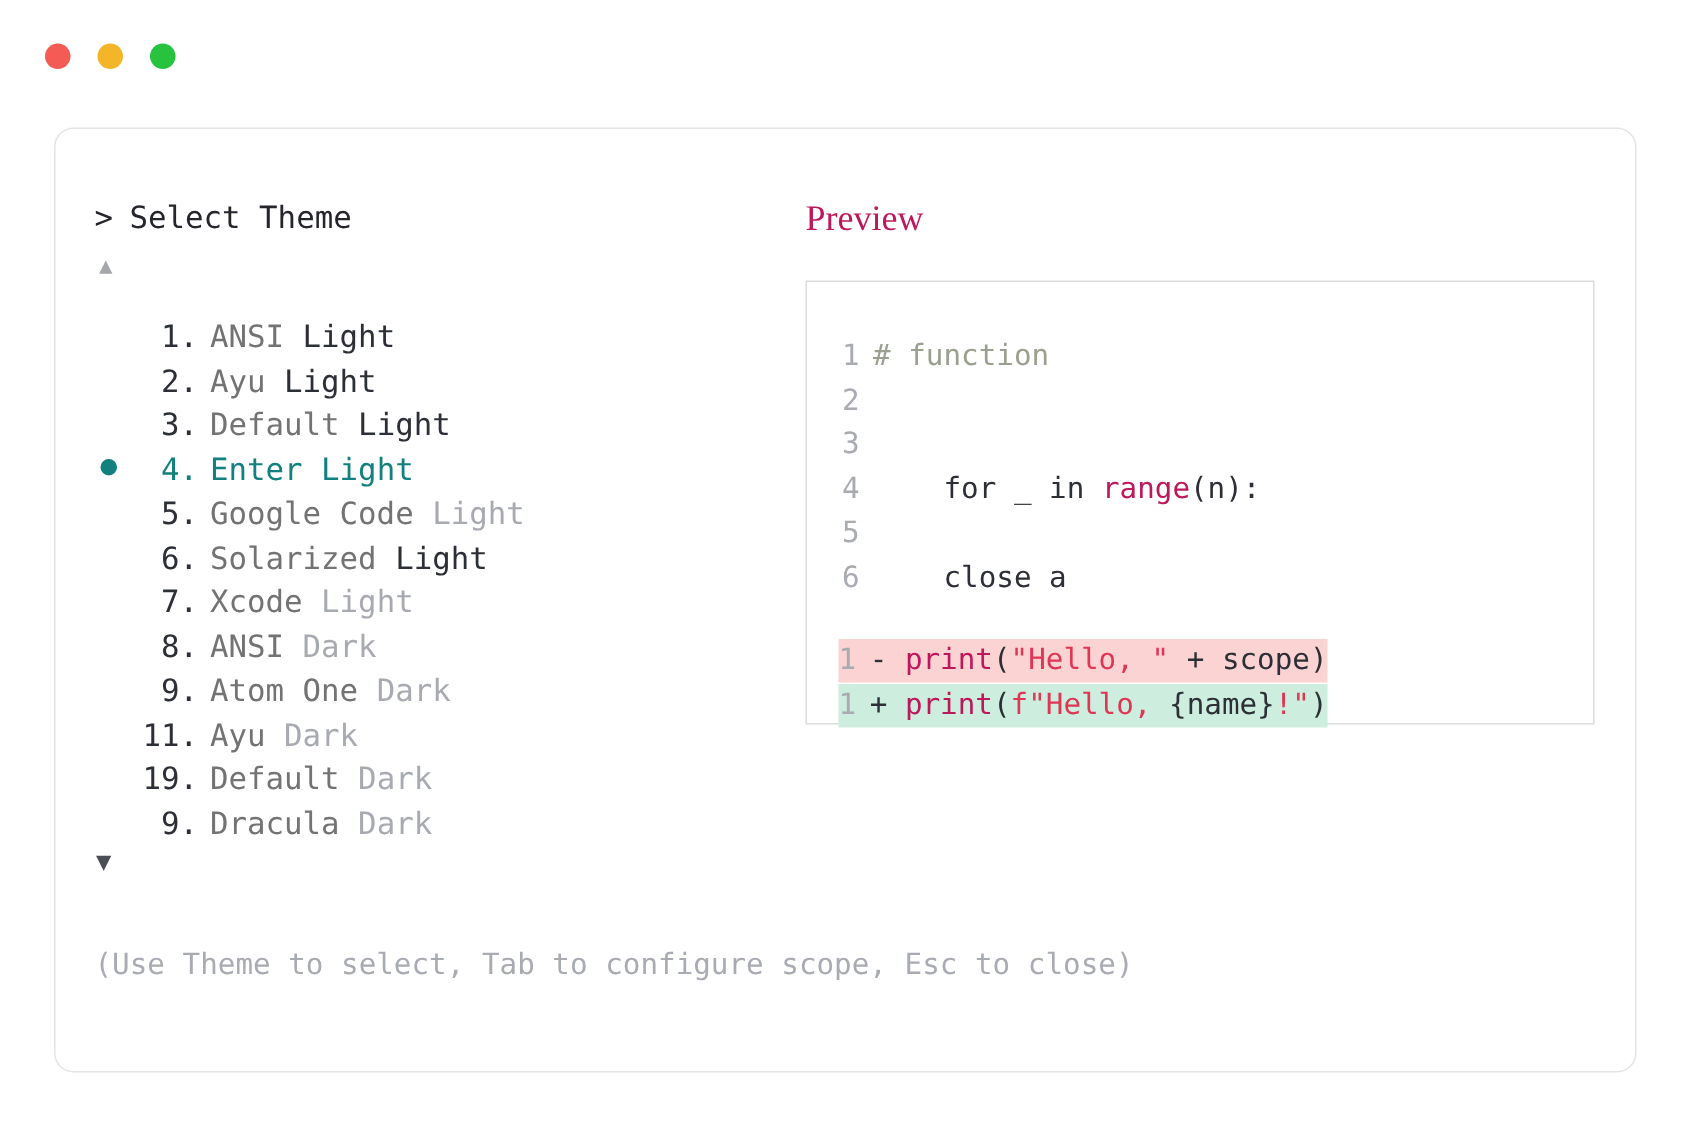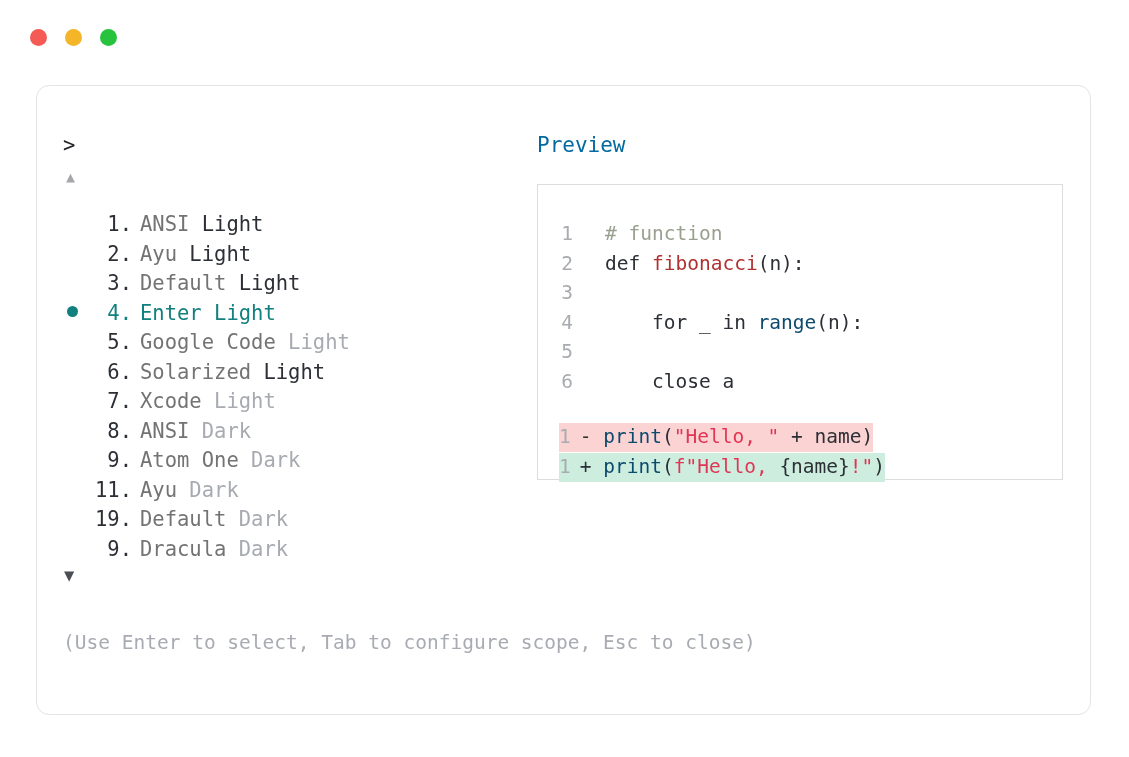--- a/index.html
+++ b/index.html
@@ -126,22 +126,23 @@
   }
 
   
   #right-col {
     position: absolute;
     left: 500px;
     top: 47px;
     width: 530px;
   }
   #preview-title {
-    font-size: 21px;
-    color: #0369a1;
+    font-size: 24px;
+    color: #be185d;
+    font-family: Liberation Serif, serif;
   }
   #preview-box {
     margin-top: 27px;
     width: 526px;
     height: 296px;
     border: 1.5px solid #dcdcde;
     background: #ffffff;
     padding: 37px 0 0 0;
   }
   .code-line {
@@ -152,26 +153,26 @@
     white-space: pre;
     padding-left: 21px;
   }
   .lineno {
     width: 14px;
     flex: 0 0 14px;
     text-align: right;
     color: #a8abb0;
     margin-right: 9px;
   }
-  .code-body { color: #2c2f35; margin-left: 23px; }
+  .code-body { color: #2c2f35; }
   .tok-comment { color: #9aa08f; }
   .tok-kw      { color: #2c2f35; }
   .tok-fn      { color: #b03030; }
   .tok-num     { color: #12807e; }
-  .tok-builtin { color: #0c4a6e; }
+  .tok-builtin { color: #be185d; }
   .tok-str     { color: #e03655; }
   .tok-plain   { color: #2c2f35; }
   .spacer-line { height: 24px; }
 
   .diff-line { display: flex; align-items: baseline; height: 29.5px; font-size: 19.5px; white-space: pre; padding-left: 21px; }
   .diff-line .hl { padding: 3px 0 5px 0; display: inline-block; line-height: 21px; }
   .diff-del .hl { background: #fbd3d3; }
   .diff-add .hl { background: #cdeede; }
   .diff-mark { color: #2c2f35; }
 </style>
@@ -183,20 +184,21 @@
   <span class="dot dot-yellow"></span>
   <span class="dot dot-green"></span>
 </div>
 
 <div id="card">
 
   <div id="left-col">
 
     <div id="prompt-row">
       <span id="prompt-caret">&gt;</span>
+      <span>Select Theme</span>
     </div>
 
     <div id="scroll-up">▲</div>
 
     <ul id="theme-list">
         <li class="theme-item"><span class="bullet-cell"></span><span class="idx">1.</span><span class="idx-dot"> </span><span class="nm">ANSI</span><span class="sfx"> Light</span></li>
         <li class="theme-item"><span class="bullet-cell"></span><span class="idx">2.</span><span class="idx-dot"> </span><span class="nm">Ayu</span><span class="sfx"> Light</span></li>
         <li class="theme-item"><span class="bullet-cell"></span><span class="idx">3.</span><span class="idx-dot"> </span><span class="nm">Default</span><span class="sfx"> Light</span></li>
         <li class="theme-item selected"><span class="bullet-cell"><span class="bullet-dot"></span></span><span class="idx">4.</span><span class="idx-dot"> </span><span class="nm">Enter</span><span class="sfx"> Light</span></li>
         <li class="theme-item"><span class="bullet-cell"></span><span class="idx">5.</span><span class="idx-dot"> </span><span class="nm">Google Code</span><span class="sfx dim"> Light</span></li>
@@ -205,34 +207,34 @@
         <li class="theme-item"><span class="bullet-cell"></span><span class="idx">8.</span><span class="idx-dot"> </span><span class="nm">ANSI</span><span class="sfx dim"> Dark</span></li>
         <li class="theme-item"><span class="bullet-cell"></span><span class="idx">9.</span><span class="idx-dot"> </span><span class="nm">Atom One</span><span class="sfx dim"> Dark</span></li>
         <li class="theme-item"><span class="bullet-cell"></span><span class="idx">11.</span><span class="idx-dot"> </span><span class="nm">Ayu</span><span class="sfx dim"> Dark</span></li>
         <li class="theme-item"><span class="bullet-cell"></span><span class="idx">19.</span><span class="idx-dot"> </span><span class="nm">Default</span><span class="sfx dim"> Dark</span></li>
         <li class="theme-item"><span class="bullet-cell"></span><span class="idx">9.</span><span class="idx-dot"> </span><span class="nm">Dracula</span><span class="sfx dim"> Dark</span></li>
       </ul>
 
     <div id="scroll-down">▼</div>
   </div>
 
-  <div id="hint">(Use Enter to select, Tab to configure scope, Esc to close)</div>
+  <div id="hint">(Use Theme to select, Tab to configure scope, Esc to close)</div>
 
   <div id="right-col">
     <div id="preview-title">Preview</div>
     <div id="preview-box">
       <div id="code-lines">
           <div class="code-line"><span class="lineno">1</span><span class="code-body"><span class="tok-comment"># function</span></span></div>
-          <div class="code-line"><span class="lineno">2</span><span class="code-body"><span class="tok-kw">def </span><span class="tok-fn">fibonacci</span><span class="tok-plain">(n):</span></span></div>
+          <div class="code-line"><span class="lineno">2</span></div>
           <div class="code-line"><span class="lineno">3</span></div>
           <div class="code-line"><span class="lineno">4</span><span class="code-body"><span class="tok-plain">    for _ in </span><span class="tok-builtin">range</span><span class="tok-plain">(n):</span></span></div>
           <div class="code-line"><span class="lineno">5</span></div>
           <div class="code-line"><span class="lineno">6</span><span class="code-body"><span class="tok-plain">    close a</span></span></div>
         </div>
       <div class="spacer-line"></div>
       <div id="diff-lines">
-          <div class="diff-line diff-del"><span class="hl"><span class="lineno">1</span><span class="diff-mark">-</span><span> </span><span class="tok-builtin">print</span><span class="tok-plain">(</span><span class="tok-str">"Hello, "</span><span class="tok-plain"> + name)</span></span></div>
+          <div class="diff-line diff-del"><span class="hl"><span class="lineno">1</span><span class="diff-mark">-</span><span> </span><span class="tok-builtin">print</span><span class="tok-plain">(</span><span class="tok-str">"Hello, "</span><span class="tok-plain"> + scope)</span></span></div>
           <div class="diff-line diff-add"><span class="hl"><span class="lineno">1</span><span class="diff-mark">+</span><span> </span><span class="tok-builtin">print</span><span class="tok-plain">(</span><span class="tok-str">f"Hello, </span><span class="tok-plain">{name}</span><span class="tok-str">!"</span><span class="tok-plain">)</span></span></div>
         </div>
     </div>
   </div>
 
 </div>
 
 </body></html>

